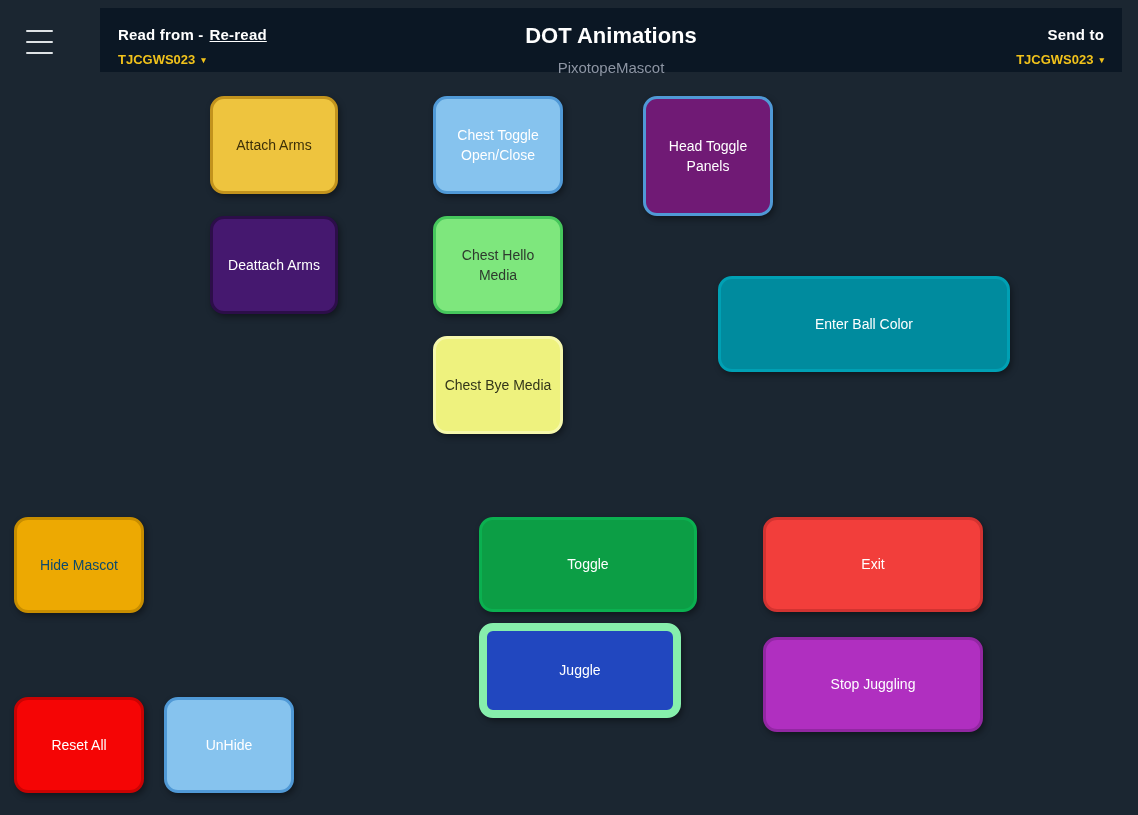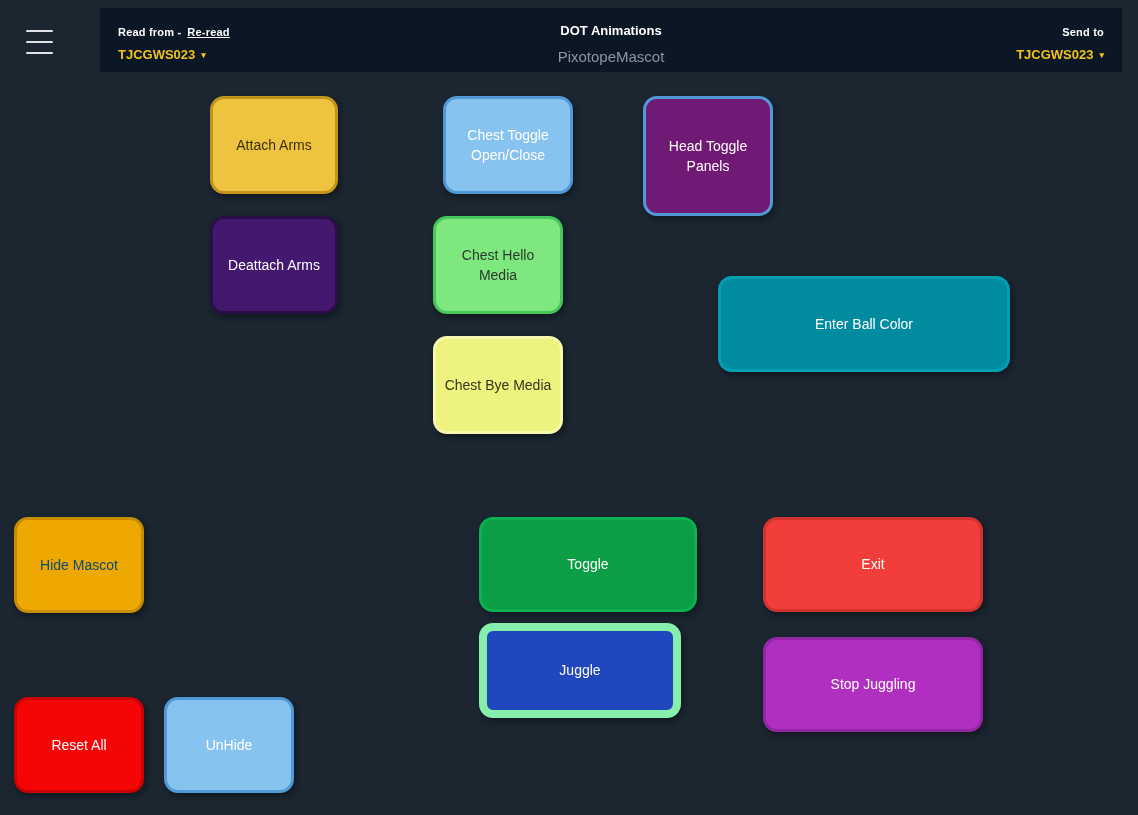--- a/index.html
+++ b/index.html
@@ -21,49 +21,49 @@
   .menu span { display: block; height: 2px; background: #dfe3e6; border-radius: 1px; }
 
   
   .header {
     position: absolute; left: 100px; top: 8px;
     width: 1022px; height: 64px;
     background: #0b1724;
   }
   .h-left  { position: absolute; left: 18px;  top: 18px; }
   .h-right { position: absolute; right: 18px; top: 18px; text-align: right; margin-left: 24px; }
-  .small-row { font-size: 11px; font-weight: bold; color: #ffffff; letter-spacing: .2px; }
+  .small-row { font-size: 15px; font-weight: bold; color: #ffffff; letter-spacing: .2px; }
   .reread { color: #ffffff; text-decoration: underline; margin-left: 6px; cursor: pointer; font-weight: 600; }
   .dd-row {
     margin-top: 9px; font-size: 13px; font-weight: bold;
     color: #f1c21b; cursor: pointer; white-space: nowrap;
   }
   .caret { font-size: 9px; margin-left: 6px; vertical-align: 1px; }
   .h-center {
     position: absolute; left: 0; right: 0; top: 15px;
     text-align: center; pointer-events: none;
   }
-  .title    { font-size: 13px; font-weight: 600; color: #ffffff; text-align: center; }
+  .title    { font-size: 22px; font-weight: 600; color: #ffffff; text-align: center; }
   .subtitle { font-size: 15px; color: #8d95a3; margin-top: 10px; }
 
   
   .btn {
     position: absolute;
     border-radius: 14px;
     font-family: inherit;
     font-size: 14px;
     line-height: 1.45;
     display: flex; align-items: center; justify-content: center;
     text-align: center;
     padding: 0 6px; box-sizing: border-box;
     cursor: pointer;
     box-shadow: 2px 3px 6px rgba(0,0,0,0.4);
   }
   .b-attach     { left: 210px; top: 96px;  width: 128px; height: 98px; background: #eec43e; border: 3px solid #c2931d; color: #3d3008; }
-  .b-chesttoggle{ left: 443px; top: 96px;  width: 130px; height: 98px; background: #86c3ee; border: 3px solid #5099d6; color: #ffffff; }
+  .b-chesttoggle{ left: 433px; top: 96px;  width: 130px; height: 98px; background: #86c3ee; border: 3px solid #5099d6; color: #ffffff; }
   .b-headtoggle { left: 643px; top: 96px;  width: 130px; height: 120px; background: #701a75; border: 3px solid #5099d6; color: #ffffff; }
   .b-deattach   { left: 210px; top: 216px; width: 128px; height: 98px; background: #45186f; border: 3px solid #2c0e49; color: #ffffff; }
   .b-hello      { left: 433px; top: 216px; width: 130px; height: 98px; background: #7ee77d; border: 3px solid #46c75c; color: #2e3a2e; }
   .b-ball       { left: 718px; top: 276px; width: 292px; height: 96px; background: #008b9e; border: 3px solid #00a0b4; color: #ffffff; }
   .b-bye        { left: 433px; top: 336px; width: 130px; height: 98px; background: #eef27e; border: 3px solid #f6f8ac; color: #33361a; }
   .b-hide       { left: 14px;  top: 517px; width: 130px; height: 96px; background: #eda902; border: 3px solid #c78d00; color: #0c4a6e; }
   .b-enter      { left: 479px; top: 517px; width: 218px; height: 95px; background: #0c9e45; border: 3px solid #0bb050; color: #ffffff; }
   .b-exit       { left: 763px; top: 517px; width: 220px; height: 95px; background: #f23e3b; border: 3px solid #d23331; color: #ffffff; }
   .b-juggle     { left: 479px; top: 623px; width: 202px; height: 95px; background: #2147bf; border: 8px solid #86efac; color: #ffffff; }
   .b-stop       { left: 763px; top: 637px; width: 220px; height: 95px; background: #b02fc0; border: 3px solid #9227a2; color: #ffffff; }

